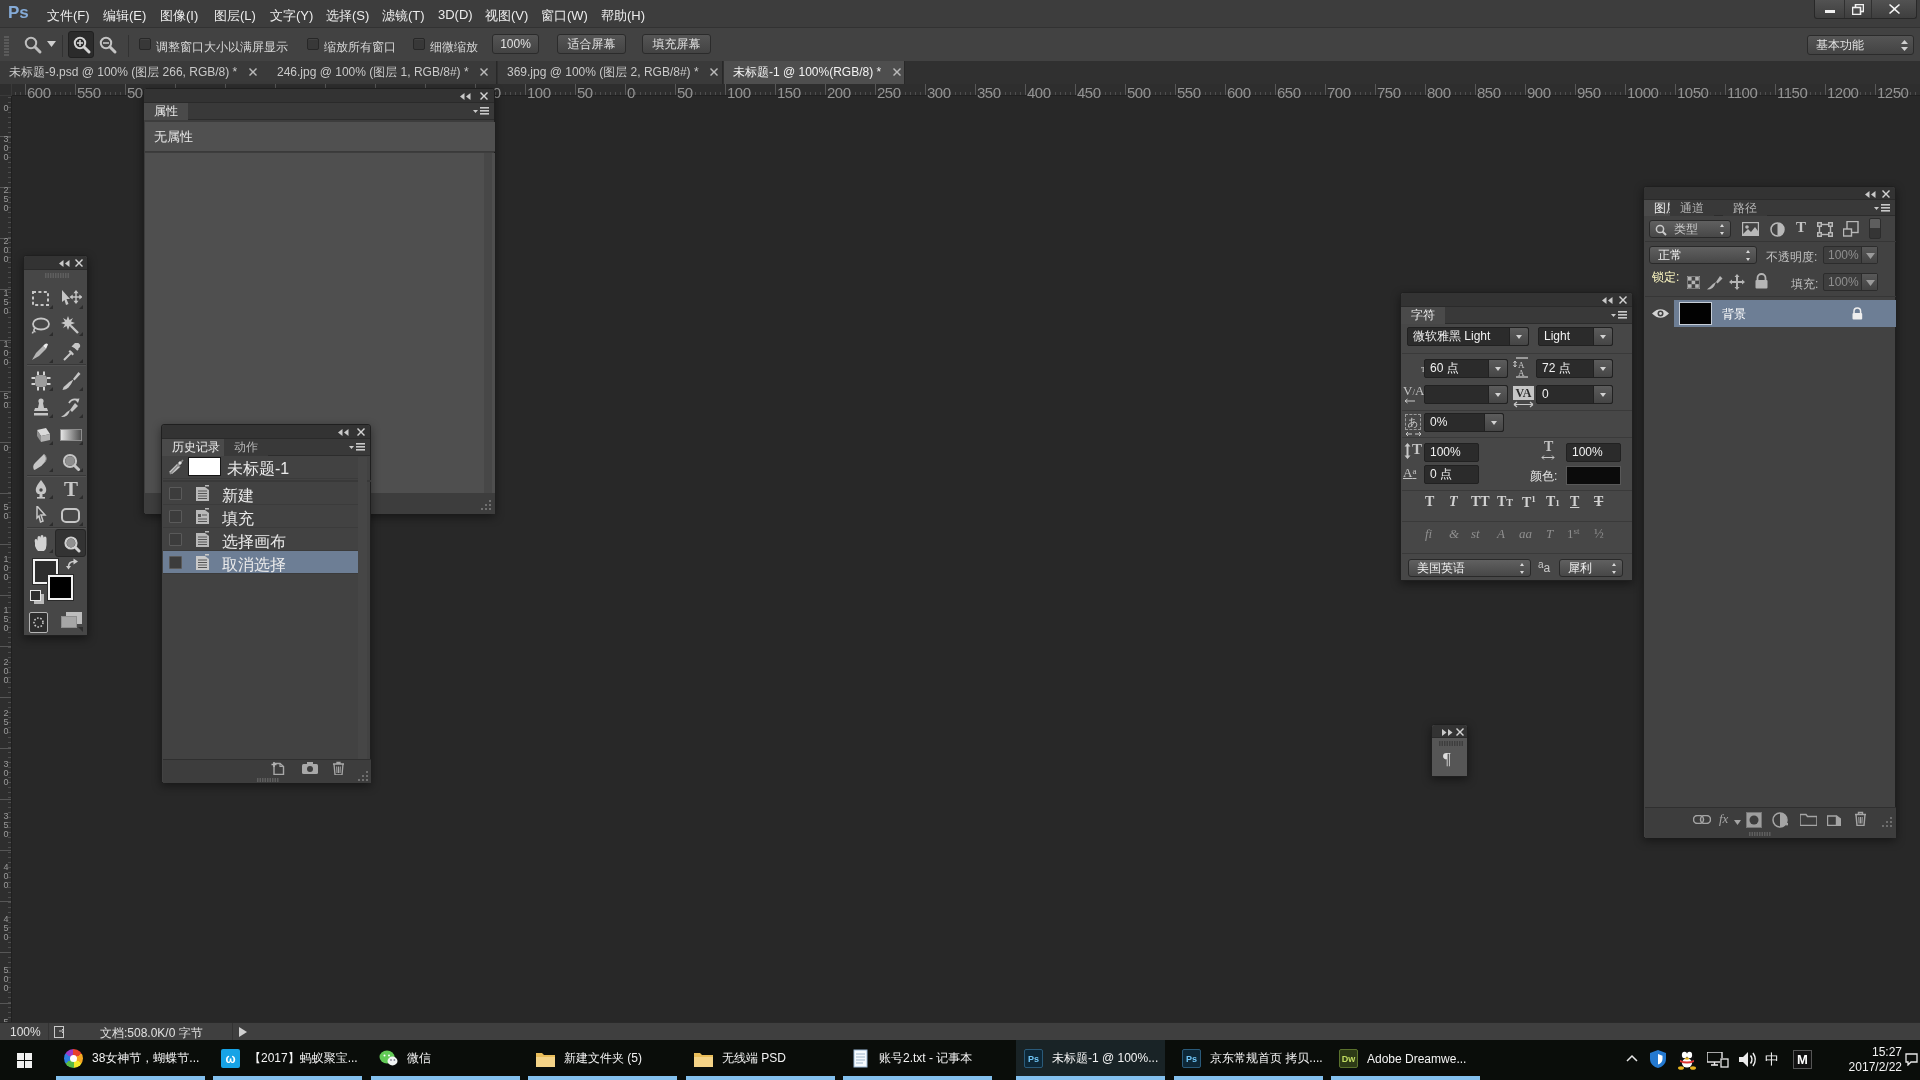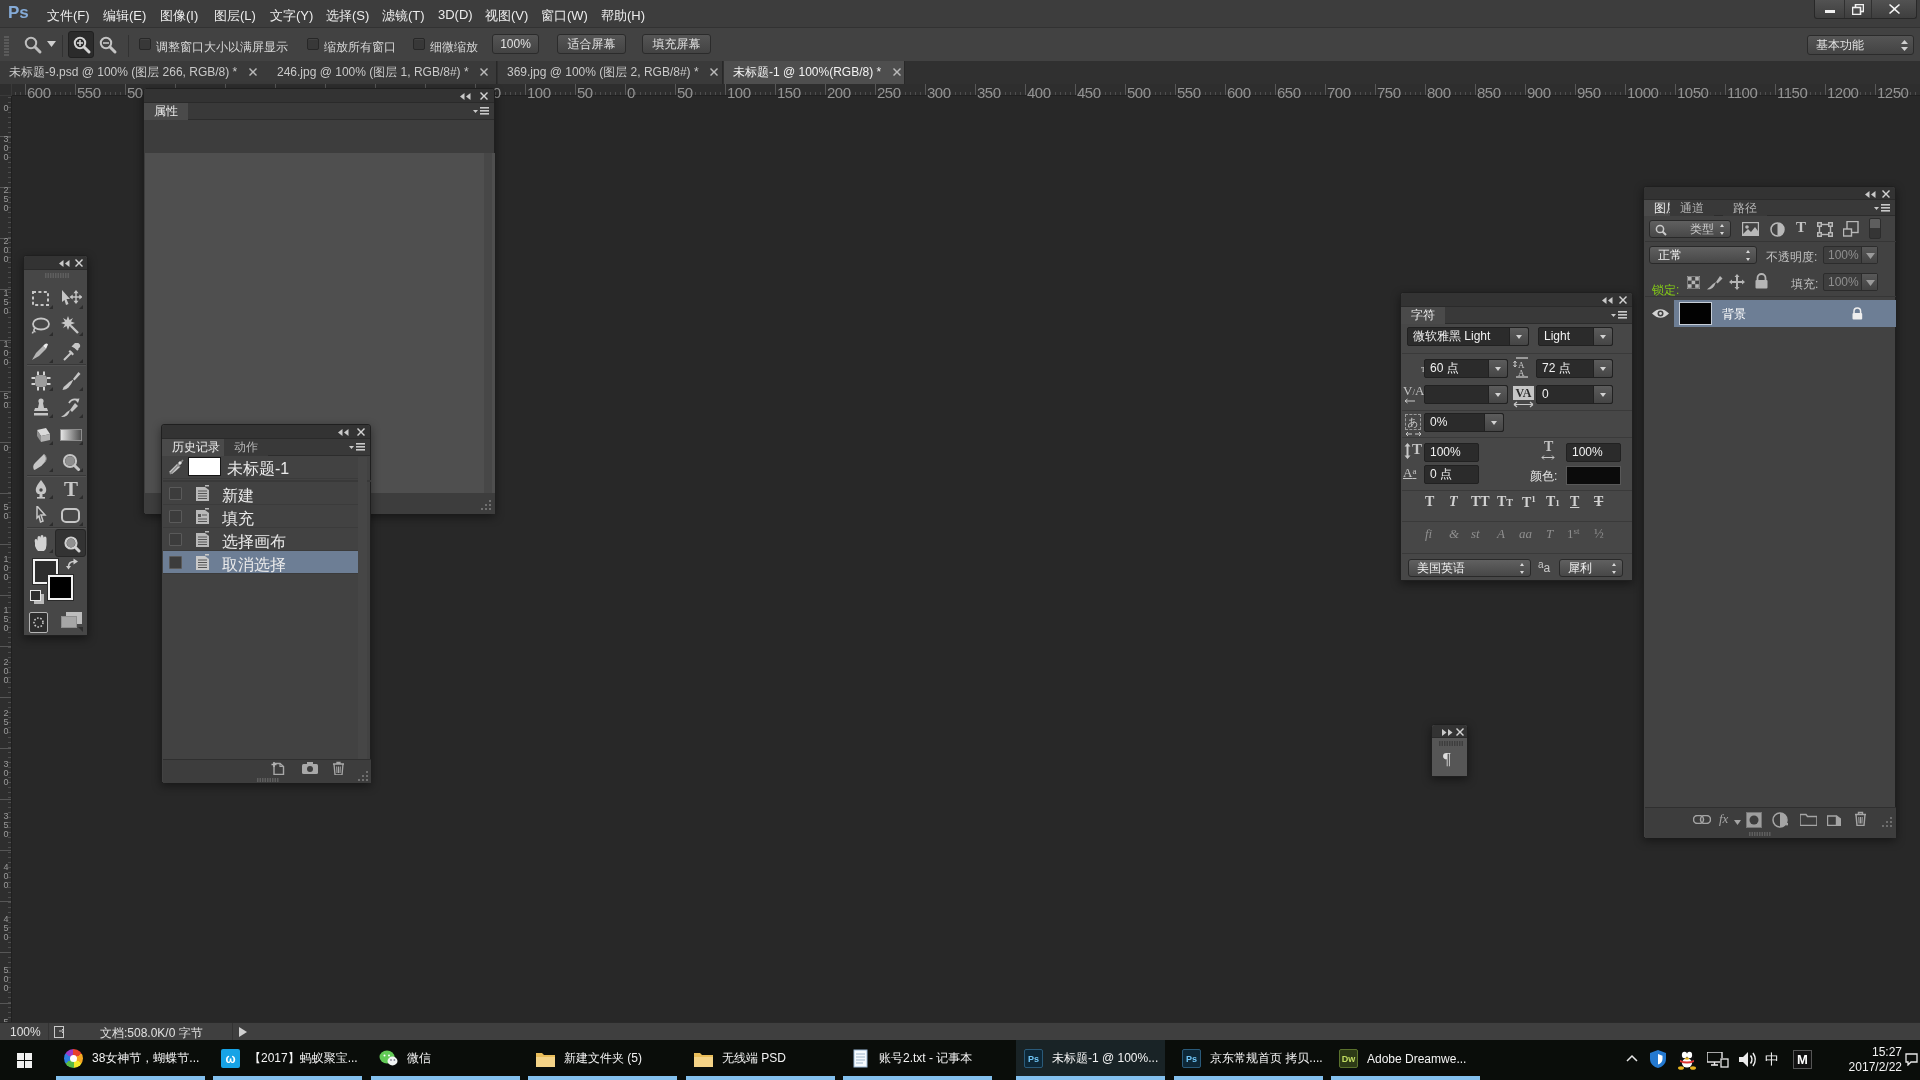--- a/index.html
+++ b/index.html
@@ -569,20 +569,21 @@
         <div class="ptab on" style="left:0">属性</div>
   <svg class="pmenu" width="16" height="10">
           <path d="M0 3 l5 0 l-2.5 3 Z" fill="#c9c9c9"></path>
           <g fill="#c9c9c9">
             <rect x="7" y="0" width="9" height="1.6"></rect>
             <rect x="7" y="3" width="9" height="1.6"></rect>
             <rect x="7" y="6" width="9" height="1.6"></rect>
           </g>
         </svg>
  </div>
+ <div class="abs" style="left:1px;top:33px;width:350px;height:30px;background:#505050;border-bottom:1px solid #3a3a3a;color:#e8e8e8;font-size:13px;line-height:29px;padding-left:9px">无属性</div>
  <div class="abs" style="left:1px;top:64px;width:350px;height:340px;background:#4f4f4f"></div>
  <div class="abs" style="right:2px;top:64px;width:8px;height:340px;background:#474747"></div>
  <div class="abs" style="left:1px;top:404px;width:350px;height:21px;background:#3d3d3d">
   <svg style="position:absolute;right:3px;bottom:3px" width="11" height="11">
           <g fill="#707070">
             <rect x="8" y="0" width="2" height="2"></rect>
             <rect x="4" y="4" width="2" height="2"></rect>
             <rect x="8" y="4" width="2" height="2"></rect>
             <rect x="0" y="8" width="2" height="2"></rect>
             <rect x="4" y="8" width="2" height="2"></rect>
@@ -880,21 +881,21 @@
             <rect x="7" y="0" width="9" height="1.6"></rect>
             <rect x="7" y="3" width="9" height="1.6"></rect>
             <rect x="7" y="6" width="9" height="1.6"></rect>
           </g>
         </svg>
  </div>
  <div class="abs" style="left:1px;top:29px;width:251px;height:26px;border-bottom:1px solid #363636">
   <div class="gbtn" style="left:4px;top:4px;width:82px;color:#cdcdcd"><svg style="position:absolute;left:5px;top:3px" width="12" height="12">
             <circle cx="5" cy="5" r="3.6" fill="none" stroke="#c9c9c9" stroke-width="1.5"></circle>
             <line x1="7.5" y1="7.5" x2="11" y2="11" stroke="#c9c9c9" stroke-width="2"></line>
-          </svg><span style="margin-left:32px">类型</span></div>
+          </svg><span style="margin-left:16px">类型</span></div>
   <svg class="abs" style="left:97px;top:6px" width="17" height="14">
           <rect x="0.5" y="0.5" width="16" height="13" fill="none" stroke="#b9b9b9" stroke-width="1.4"></rect>
           <circle cx="5" cy="5" r="1.8" fill="#b9b9b9"></circle>
           <path d="M1 12 L6 7 L9 10 L13 5 L16 9 V13 H1 Z" fill="#b9b9b9"></path>
         </svg>
   <svg class="abs" style="left:125px;top:6px" width="15" height="15">
           <circle cx="7.5" cy="7.5" r="6.5" fill="none" stroke="#b9b9b9" stroke-width="1.5"></circle>
           <path d="M7.5 1 A6.5 6.5 0 0 1 7.5 14 Z" fill="#b9b9b9"></path>
         </svg>
   <span class="abs" style="left:151px;top:3px;color:#c4c4c4;font-family:'Liberation Serif',serif;font-size:15px;font-weight:bold">T</span>
@@ -922,21 +923,21 @@
  <div class="abs" style="left:1px;top:56px;width:251px;height:26px">
   <div class="gbtn" style="left:4px;top:3px;width:108px">正常</div>
   <span class="abs" style="left:121px;top:6px;color:#c0c0c0;font-size:12px">不透明度:</span>
   <div class="abs" style="left:178px;top:3px;width:55px;height:18px;background:#3e3e3e;border:1px solid #2c2c2c;border-radius:2px;color:#8f8f8f;font-size:12px;line-height:16px;padding-left:4px">100%<div class="abs" style="right:0;top:0;bottom:0;width:16px;background:linear-gradient(#585858,#434343);border-left:1px solid #2c2c2c">
             <svg style="position:absolute;left:4px;top:6px" width="9" height="6">
               <path d="M0 0 h9 l-4.5 6 Z" fill="#9a9a9a"></path>
             </svg>
           </div></div>
  </div>
  <div class="abs" style="left:1px;top:82px;width:251px;height:28px;border-bottom:1px solid #363636">
-  <span class="abs" style="left:7px;top:13px;color:#84cc16;font-size:12px">锁定:</span>
+  <span class="abs" style="left:7px;top:0;color:#fef9c3;font-size:12px">锁定:</span>
   <svg class="abs" style="left:42px;top:7px" width="13" height="13">
           <g fill="#b5b5b5">
             <rect x="0" y="0" width="13" height="13" fill="none" stroke="#b5b5b5"></rect>
             <rect x="1" y="1" width="3.6" height="3.6"></rect>
             <rect x="8.2" y="1" width="3.6" height="3.6"></rect>
             <rect x="4.6" y="4.6" width="3.6" height="3.6"></rect>
             <rect x="1" y="8.2" width="3.6" height="3.6"></rect>
             <rect x="8.2" y="8.2" width="3.6" height="3.6"></rect>
           </g>
         </svg>

